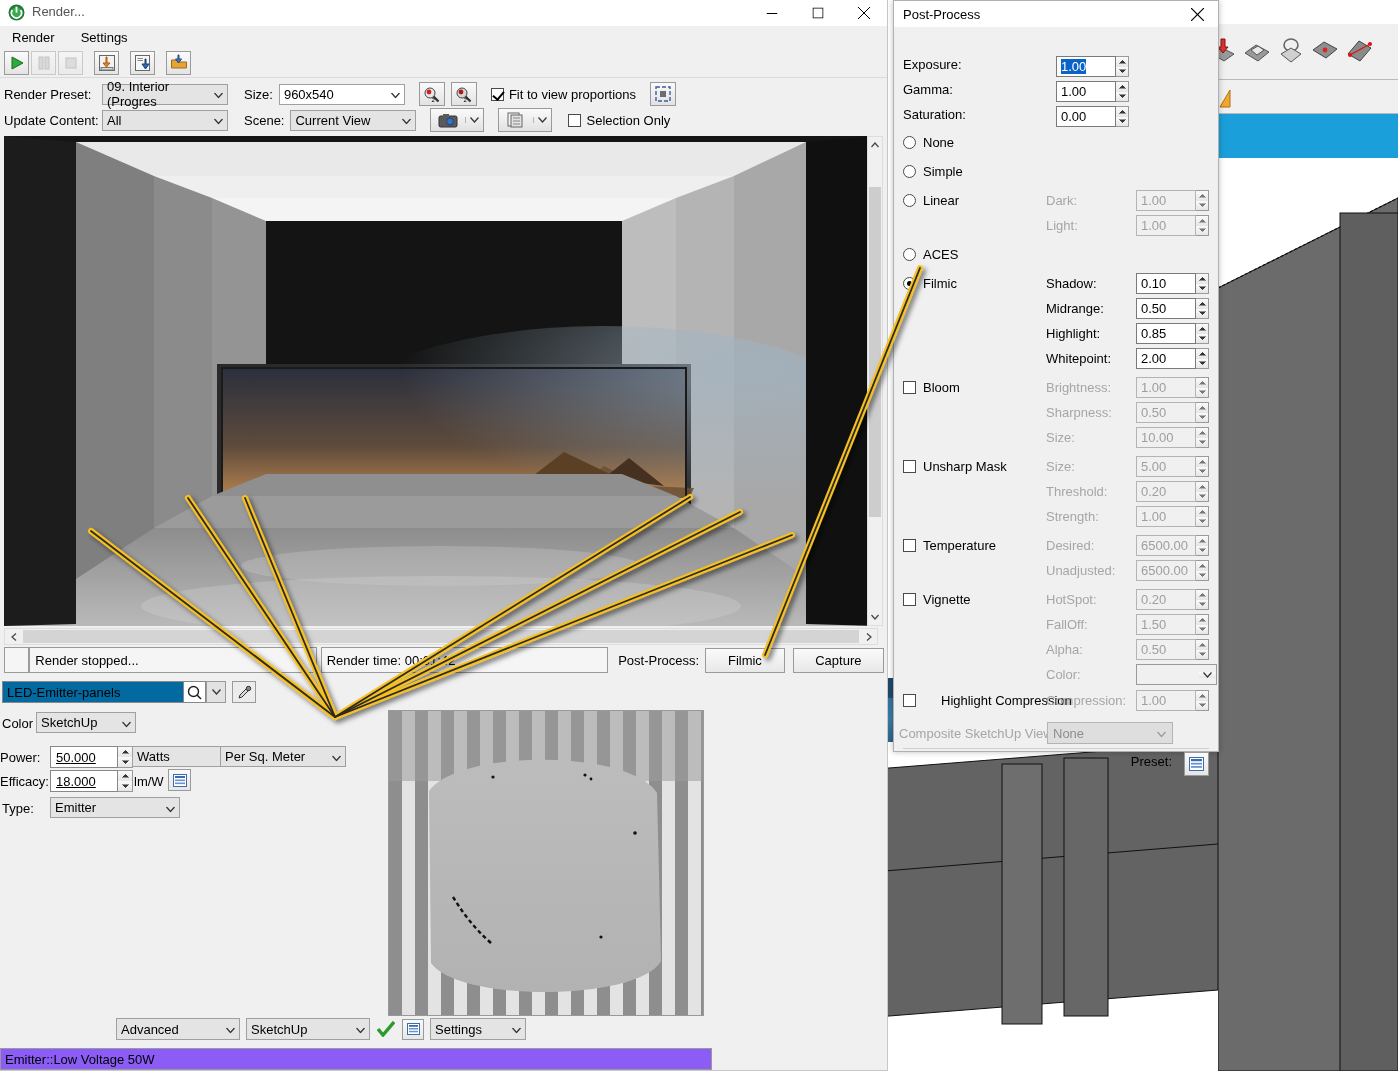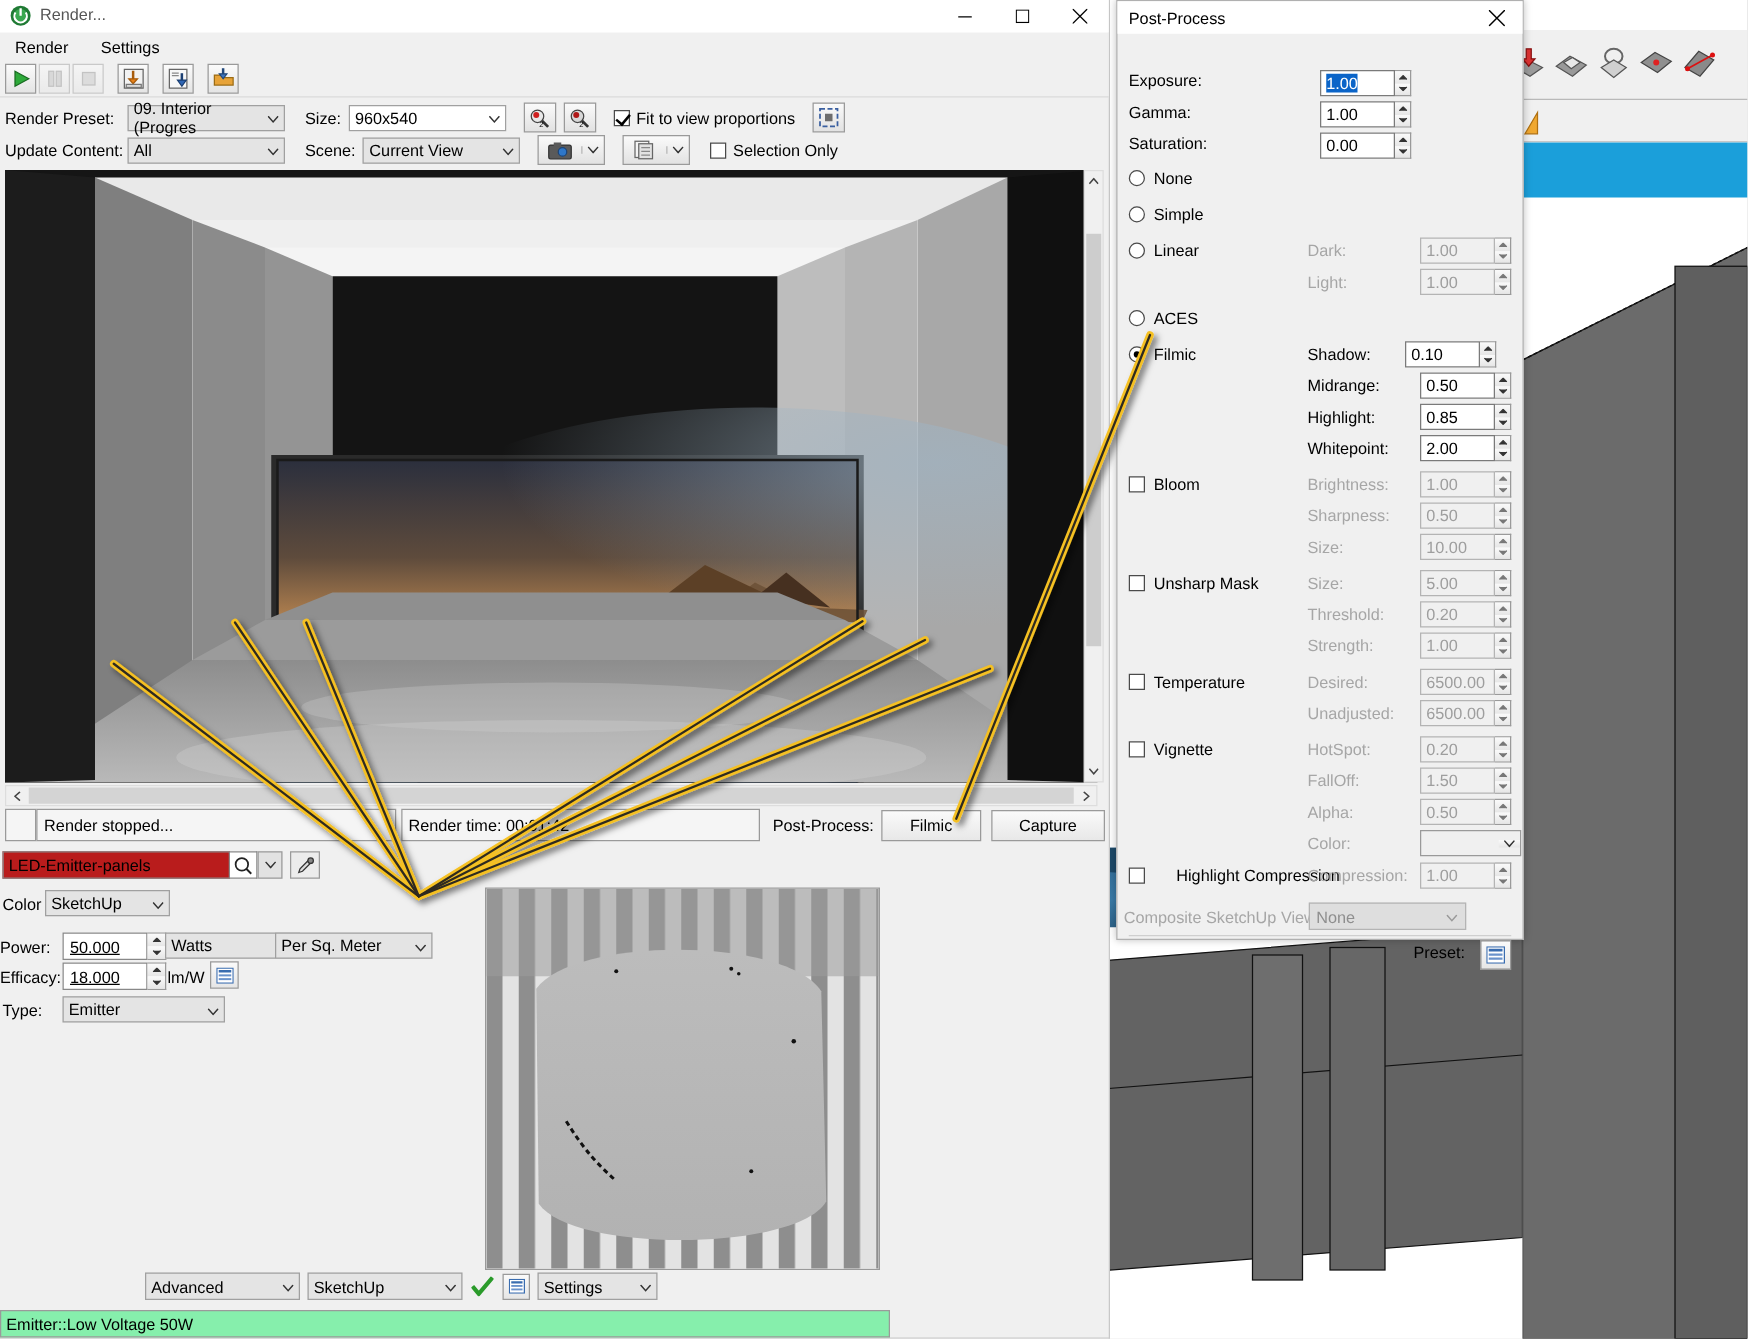--- a/index.html
+++ b/index.html
@@ -66,36 +66,36 @@
   .hscroll .ar { position:absolute; top:0; bottom:0; width:17px; display:flex; align-items:center; justify-content:center;}
 
   .statusrow { position:absolute; left:4px; top:647px; width:880px; height:26px; display:flex; align-items:center; gap:0; }
   .sfield { border:1px solid #9a9a9a; background:#f5f5f5; height:26px; display:flex; align-items:center;
       padding-left:5px; font-size:13px; }
   .btn { border:1px solid #9a9a9a; background:linear-gradient(#fafafa,#e8e8e8); height:25px;
       display:flex; align-items:center; justify-content:center; font-size:13px; }
 
   
   #mat-editor { position:absolute; left:0; top:678px; width:712px; bottom:0; background:#f0f0f0; }
-  .matname { position:absolute; left:2px; top:3px; width:182px; height:22px; border:1px solid #888; background:#b91c1c;
+  .matname { position:absolute; left:2px; top:3px; width:182px; height:22px; border:1px solid #888; background:#0369a1;
      display:flex; align-items:center; padding-left:4px; font-size:13px;}
   .mat-preview { position:absolute; left:388px; top:710px; width:316px; height:306px; border:1px solid #999; overflow:hidden;}
 
   .m-lbl { position:absolute; font-size:13px; }
   .spin { display:inline-flex;text-decoration:underline; }
   .spin .inp { border:1px solid #888; background:#fff; height:22px; width:68px; padding-left:5px;
      display:flex; align-items:center; font-size:13px; }
   .spin .bb { width:15px; height:22px; border:1px solid #9a9a9a; border-left:none;
      display:flex; flex-direction:column; }
   .spin .bb div { flex:1; display:flex; align-items:center; justify-content:center; background:linear-gradient(#fafafa,#e6e6e6);}
 
   .bottombar { position:absolute; left:0; bottom:26px; width:712px; height:30px; display:flex; align-items:center;
      gap:6px; padding-left:116px; }
   .statusbar { position:absolute; left:0; bottom:0; width:712px; height:22px; border:1px solid #9a9a9a;
-     background:#86efac; display:flex; align-items:center; padding-left:4px; font-size:13px; }
+     background:#8b5cf6; display:flex; align-items:center; padding-left:4px; font-size:13px; }
 
   
   #post-process { position:absolute; left:893px; top:0; width:326px; height:752px;
       background:#f0f0f0; border:1px solid #b0b0b0; box-shadow:0 0 6px rgba(0,0,0,.25); }
   #post-process .pp-title { height:26px; background:#ffffff; display:flex; align-items:center;
       padding-left:9px; font-size:13px; position:relative; }
   #post-process .pp-close { position:absolute; right:0; top:0; width:42px; height:26px;
       display:flex; align-items:center; justify-content:center; }
   .pp-body { position:relative; height:726px; }
   .pp-row { position:absolute; display:flex; align-items:center; }
@@ -762,21 +762,21 @@
             <svg width="7" height="4" viewBox="0 0 7 4">
               <polyline points="0.5,0.5 3.5,3.5 6.5,0.5" fill="#777" stroke="#777"></polyline>
             </svg>
           </div>
         </span>
     </span>
 
     <span class="pp-row" style="left:152px;top:249px;">
         <span class="pp-lab">Shadow:</span>
       </span>
-    <span class="ppspin pp-row" style="left:230px;top:246px;">
+    <span class="ppspin pp-row" style="left:242px;top:246px;">
       <span class="inp">0.10</span>
       <span class="bb">
           <div>
             <svg width="7" height="4" viewBox="0 0 7 4">
               <polyline points="0.5,3.5 3.5,0.5 6.5,3.5" fill="#333" stroke="#333"></polyline>
             </svg>
           </div>
           <div>
             <svg width="7" height="4" viewBox="0 0 7 4">
               <polyline points="0.5,0.5 3.5,3.5 6.5,0.5" fill="#333" stroke="#333"></polyline>

